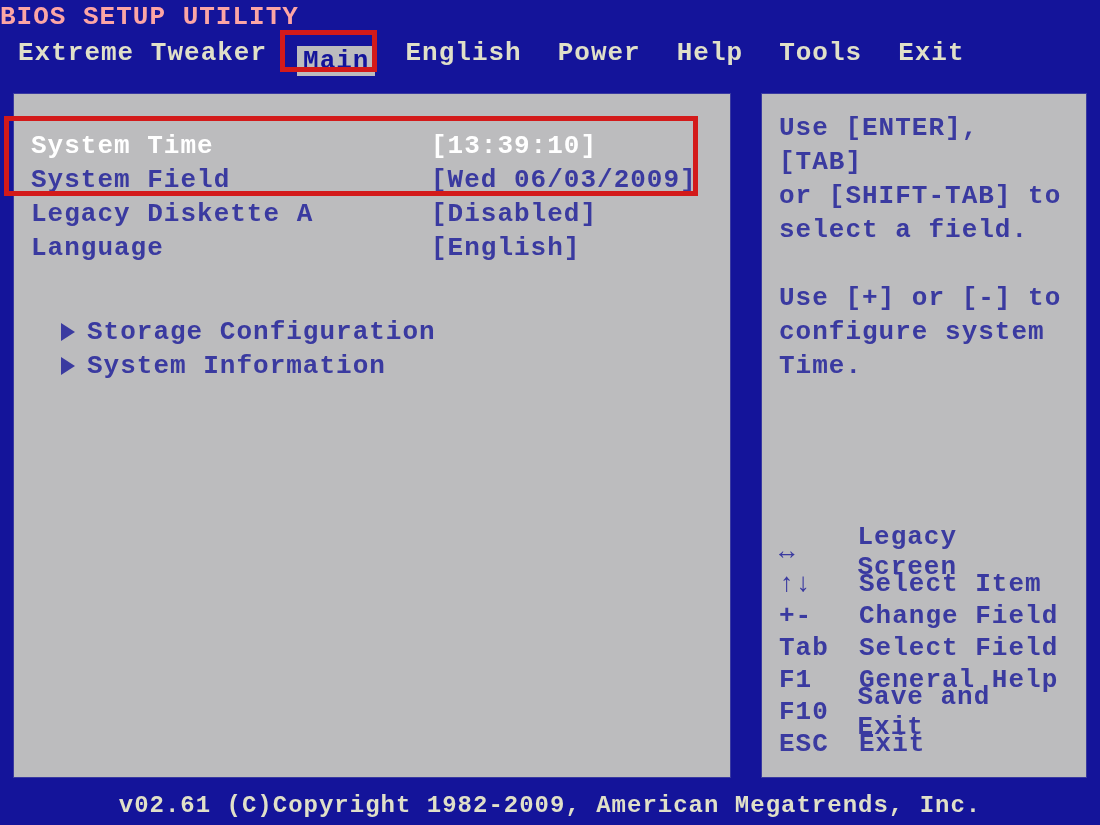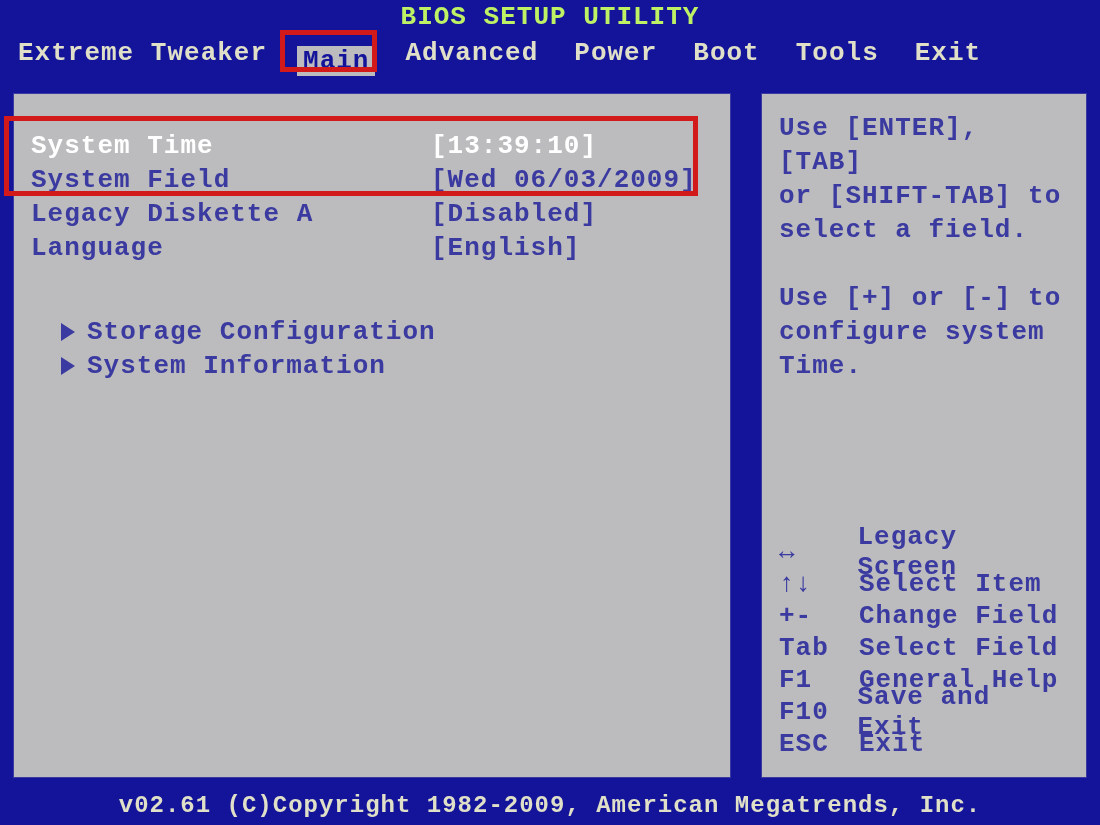--- a/index.html
+++ b/index.html
@@ -12,22 +12,21 @@
     color: #3a3aa0;
   }
   .screen {
     width: 1100px; height: 825px;
     background: #14149a;
     display: flex; flex-direction: column;
     position: relative;
   }
   .title-bar {
     background: #14149a;
-    color: #bef264;
-    text-align: center;
+    color: #fca5a5;
     padding: 2px 0 2px 0;
     font-size: 26px;
   }
   .menu-bar {
     background: #14149a;
     color: #e0e0c8;
     display: flex;
     padding: 4px 0 6px 0;
   }
   .menu-item {
@@ -93,23 +92,23 @@
 
 <div class="screen">
 
   <div class="title-bar">
     <span>BIOS SETUP UTILITY</span>
   </div>
 
   <div class="menu-bar">
     <div class="menu-item">Extreme Tweaker</div>
     <div class="menu-item active">Main</div>
-    <div class="menu-item">Advanced</div>
+    <div class="menu-item">English</div>
     <div class="menu-item">Power</div>
-    <div class="menu-item">Boot</div>
+    <div class="menu-item">Help</div>
     <div class="menu-item">Tools</div>
     <div class="menu-item">Exit</div>
   </div>
 
   <div class="work-area">
 
     <div class="panel left-panel">
       <div style="height:18px"></div>
 
       <div class="row selected">

